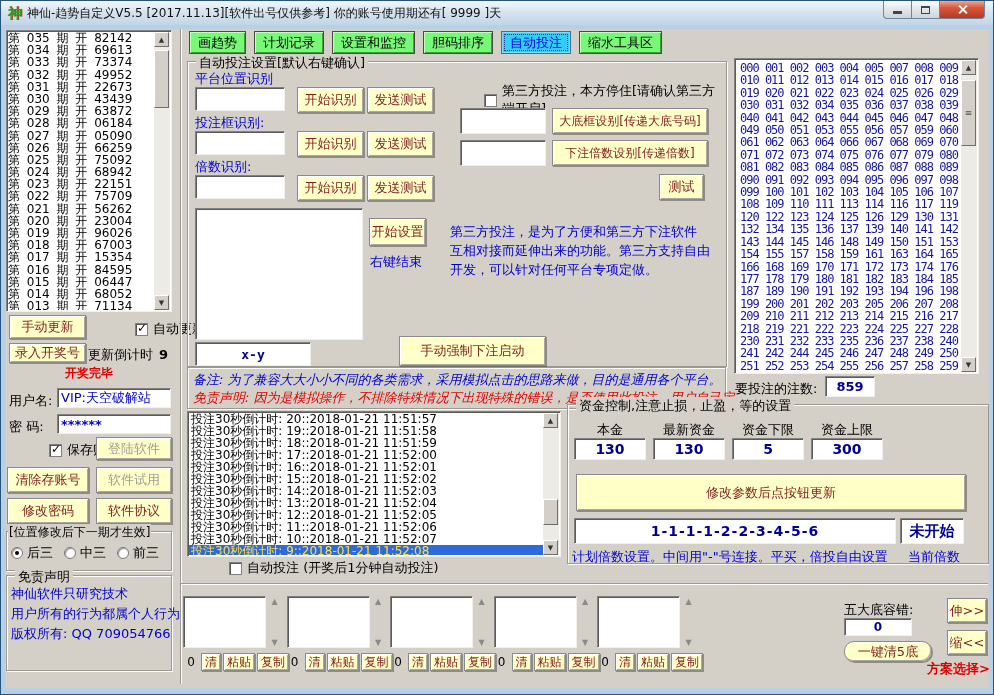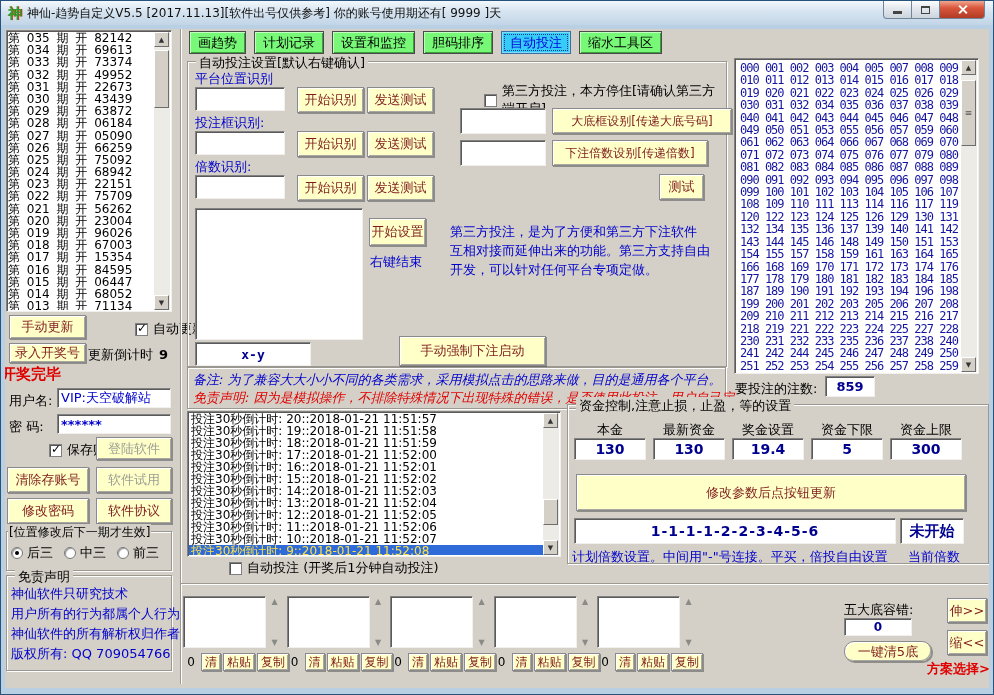--- a/index.html
+++ b/index.html
@@ -71,22 +71,22 @@
   #draw-listbox { position:absolute; left:5px; top:29px; width:166px; height:282px; }
   #draw-list { position:absolute; left:1px; top:1px; right:17px; bottom:1px; overflow:hidden; }
   .lb-row { height:12.2px; line-height:12.6px; font-size:12px; white-space:nowrap;
     word-spacing:3px; color:#000; cursor:default; }
 
   #btn-manual-update { position:absolute; left:8px;  top:314px; width:77px; height:24px; }
   #cb-auto-update    { left:96px; top:319px; }
   #btn-enter-number  { position:absolute; left:8px;  top:342px; width:77px; height:20px; }
   #countdown { position:absolute; left:87px; top:345px; font-size:13px; }
   #countdown b { font-size:13px; margin-left:6px; }
-  #draw-status { position:absolute; left:0; top:364px; width:176px; text-align:left;
-    font-size:15px; font-weight:bold; }
+  #draw-status { position:absolute; left:0; top:364px; width:176px; text-align:center;
+    font-size:12px; font-weight:bold; }
   #lbl-username { left:8px; top:391px; }
   #in-username  { position:absolute; left:56px; top:387px; width:114px; height:20px;
     font-size:13px; color:#0000cc; padding:0 3px; }
   #lbl-password { left:8px; top:417px; }
   #in-password  { position:absolute; left:56px; top:413px; width:114px; height:20px;
     font-size:13px; font-weight:bold; color:#0000cc; padding:0 3px; }
   #cb-save   { left:10px; top:440px; }
   #btn-login { position:absolute; left:95px; top:436px; width:76px; height:23px; }
   #btn-clear-acc { position:absolute; left:6px;  top:466px; width:82px; height:26px; }
   #btn-trial     { position:absolute; left:95px; top:466px; width:76px; height:26px; }
@@ -118,21 +118,21 @@
   #btn-start-setup { position:absolute; left:181px; top:156px; width:57px; height:28px; }
   #lbl-right-end { left:182px; top:191px; }
   #xy-box { position:absolute; left:7px; top:280px; width:116px; height:24px;
     display:flex; align-items:center; justify-content:center; font-weight:bold;
     font-size:13px; font-family:"DejaVu Sans Mono", monospace; }
   #btn-force { position:absolute; left:211px; top:274px; width:147px; height:30px; }
   #tp { position:absolute; left:258px; top:20px; width:276px; height:280px; }
   #tp-check { left:0; top:0; }
   #tp-in1 { position:absolute; left:14px; top:26px; width:86px; height:26px; }
   #tp-in2 { position:absolute; left:14px; top:58px; width:86px; height:26px; }
-  #tp-btn1 { position:absolute; left:106px; top:26px; width:180px; height:26px; font-size:12px; }
+  #tp-btn1 { position:absolute; left:106px; top:26px; width:156px; height:26px; font-size:12px; }
   #tp-btn2 { position:absolute; left:106px; top:58px; width:156px; height:26px; font-size:12px; }
   #tp-btn-test { position:absolute; left:213px; top:92px; width:45px; height:26px; }
   #tp-desc { position:absolute; left:4px; top:140px; width:262px; }
   .tp-line { font-size:13px; line-height:19px; white-space:nowrap; }
 
   #notes-box { position:absolute; left:186px; top:366px; width:539px; height:42px;
     border:1px solid #9a9890; box-shadow: inset 1px 1px 0 #fff, 1px 1px 0 #fff; font-style: italic; }
   #note-line1 { position:absolute; left:5px; top:3px;  font-size:13px; white-space:nowrap; }
   #note-line2 { position:absolute; left:5px; top:21px; font-size:13px; white-space:nowrap; }
 
@@ -288,21 +288,20 @@
           <span class="radio-label">前三</span>
         </div>
       </div>
   </div>
 
   <div id="group-disclaimer" class="groupbox">
     <span class="legend">免责声明</span>
     <div id="disclaimer-lines">
         <div class="disc-line blue">神仙软件只研究技术</div>
         <div class="disc-line blue">用户所有的行为都属个人行为</div>
-        <div class="disc-line blue">神仙软件的所有解析权归作者</div>
         <div class="disc-line blue">版权所有: QQ 709054766</div>
       </div>
   </div>
 
   <div id="tabs">
       <div class="tab">画趋势</div>
       <div class="tab">计划记录</div>
       <div class="tab">设置和监控</div>
       <div class="tab">胆码排序</div>
       <div class="tab active">自动投注</div>
@@ -434,24 +433,20 @@
     <div id="funds-fields">
         <div class="fund-col">
           <div class="fund-label">本金</div>
           <div class="fund-box sunken navy">130</div>
         </div>
         <div class="fund-col">
           <div class="fund-label">最新资金</div>
           <div class="fund-box sunken navy">130</div>
         </div>
         <div class="fund-col">
-          <div class="fund-label">奖金设置</div>
-          <div class="fund-box sunken navy">19.4</div>
-        </div>
-        <div class="fund-col">
           <div class="fund-label">资金下限</div>
           <div class="fund-box sunken navy">5</div>
         </div>
         <div class="fund-col">
           <div class="fund-label">资金上限</div>
           <div class="fund-box sunken navy">300</div>
         </div>
       </div>
     <button id="btn-update-params" class="btn">修改参数后点按钮更新</button>
     <input id="plan-input" class="sunken" value="1-1-1-1-2-2-3-4-5-6" style="">

